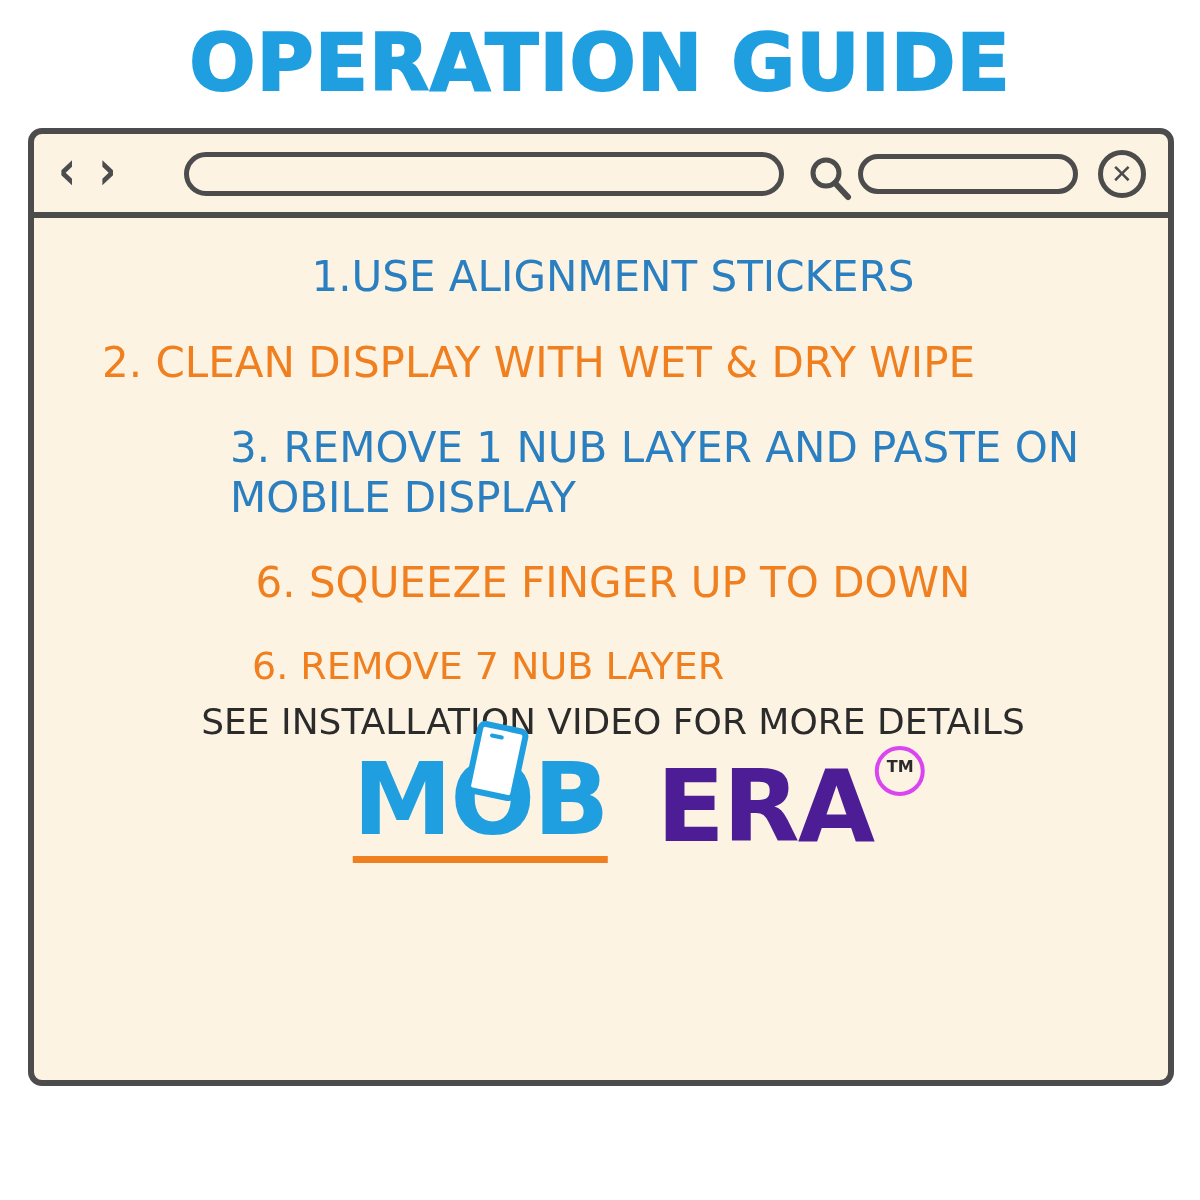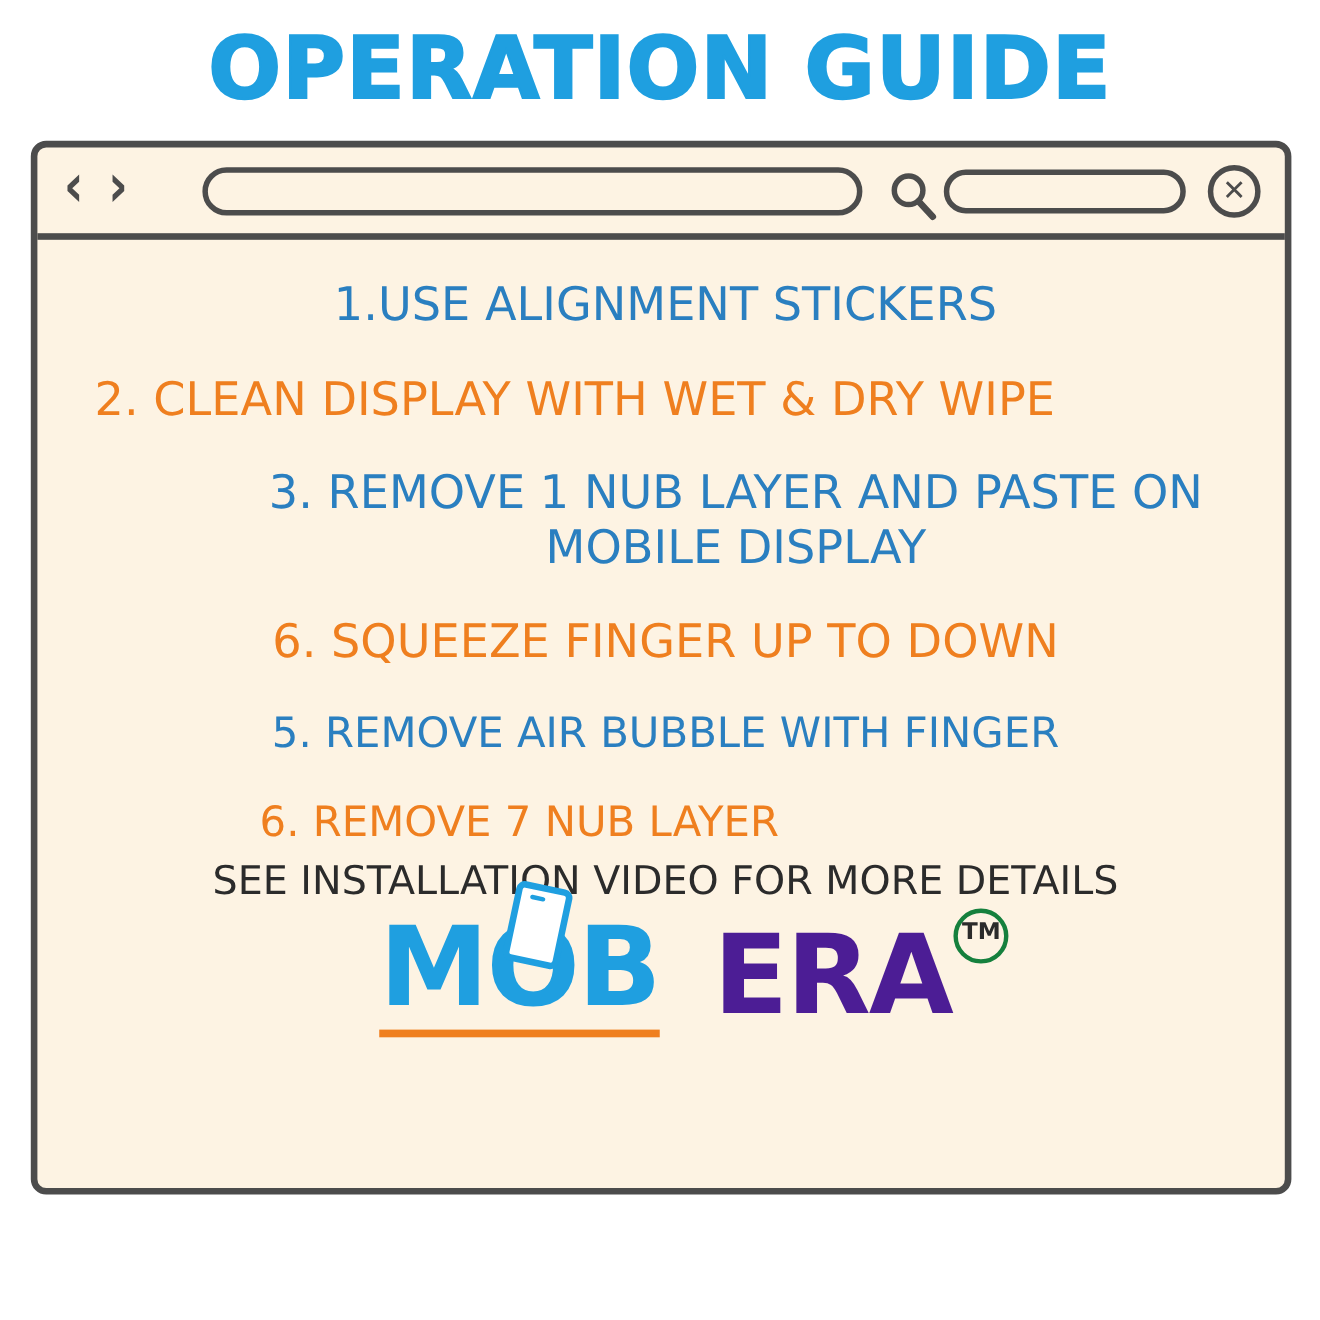--- a/index.html
+++ b/index.html
@@ -119,34 +119,35 @@
     font-size: 26px;
     line-height: 38px;
     text-align: center;
     font-family: "DejaVu Sans", sans-serif;
   }
 
   
   .content {
     position: relative;
     padding: 28px 44px 0 52px;
+    margin-left: 16px;
   }
 
   .step {
     font-family: "DejaVu Sans", sans-serif;
     font-weight: normal;
     line-height: 1.18;
     margin: 0 0 36px 0;
   }
   .step.blue  { color: #2a7fc0; }
   .step.orange{ color: #ef7f1f; }
 
   .s1 { font-size: 42px; text-align: center; margin-top: 6px; }
   .s2 { font-size: 42px; text-align: left; }
-  .s3 { font-size: 42px; text-align: center; padding-left: 128px; }
+  .s3 { font-size: 42px; text-align: left; padding-left: 128px; }
   .s4 { font-size: 42px; text-align: center; }
   .s5 { font-size: 38px; text-align: center; }
   .s6 { font-size: 38px; text-align: left; padding-left: 150px; margin-bottom: 12px; }
 
   .footnote {
     font-family: "DejaVu Sans", sans-serif;
     font-size: 36px;
     color: #2b2b2b;
     text-align: center;
     margin: 0 0 8px 0;
@@ -205,24 +206,24 @@
     height: 4px;
     background: #1f9fe0;
     border-radius: 2px;
   }
   .tm {
     position: absolute;
     right: -52px;
     top: -4px;
     width: 42px;
     height: 42px;
-    border: 4px solid #15803d;
+    border: 4px solid #d946ef;
     border-radius: 50%;
     color: #2b2b2b;
-    font-size: 21px;
+    font-size: 16px;
     font-weight: bold;
     line-height: 34px;
     text-align: center;
     font-family: "DejaVu Sans", sans-serif;
   }
 </style>
 </head>
 <body>
 
 <div class="page">
@@ -248,21 +249,20 @@
       <div class="second-bar"></div>
 
       <div class="close-btn">✕</div>
     </div>
 
     <div class="content">
       <p class="step blue s1">1.USE ALIGNMENT STICKERS</p>
       <p class="step orange s2">2. CLEAN DISPLAY WITH WET &amp; DRY WIPE</p>
       <p class="step blue s3">3. REMOVE 1 NUB LAYER AND PASTE ON MOBILE DISPLAY</p>
       <p class="step orange s4">6. SQUEEZE FINGER UP TO DOWN</p>
-      <p class="step blue s5">5. REMOVE AIR BUBBLE WITH FINGER</p>
       <p class="step orange s6">6. REMOVE 7 NUB LAYER</p>
 
       <p class="footnote">SEE INSTALLATION VIDEO FOR MORE DETAILS</p>
 
       <div class="logo">
         <div class="logo-inner">
           <span class="logo-mob">MOB</span>
           <span class="logo-phone"></span>
           <span class="logo-era">ERA</span>
           <span class="tm">TM</span>

